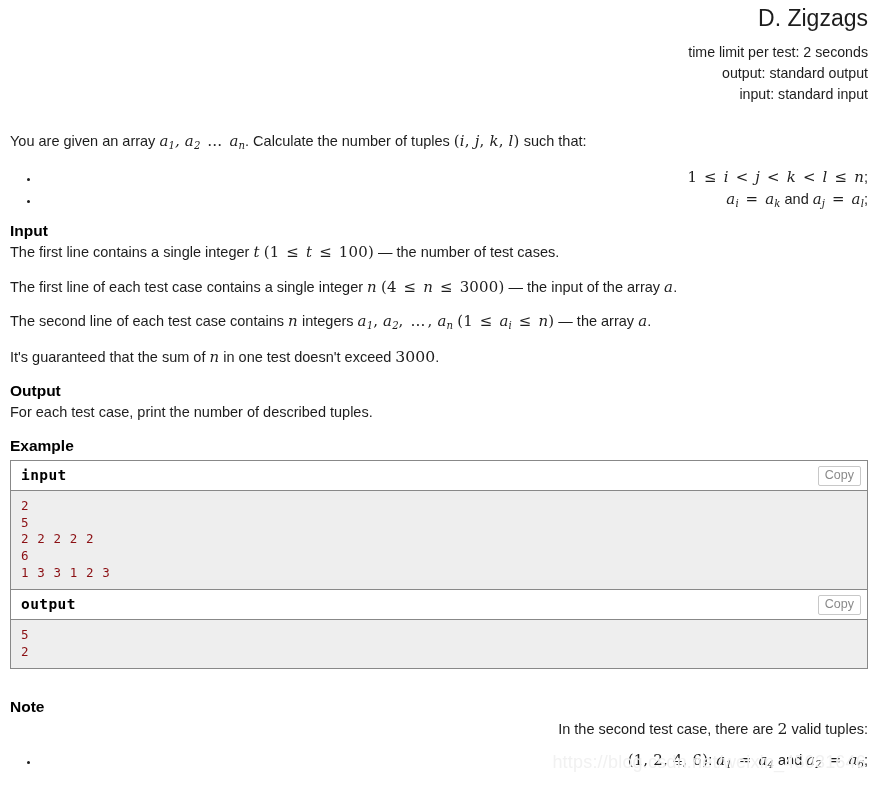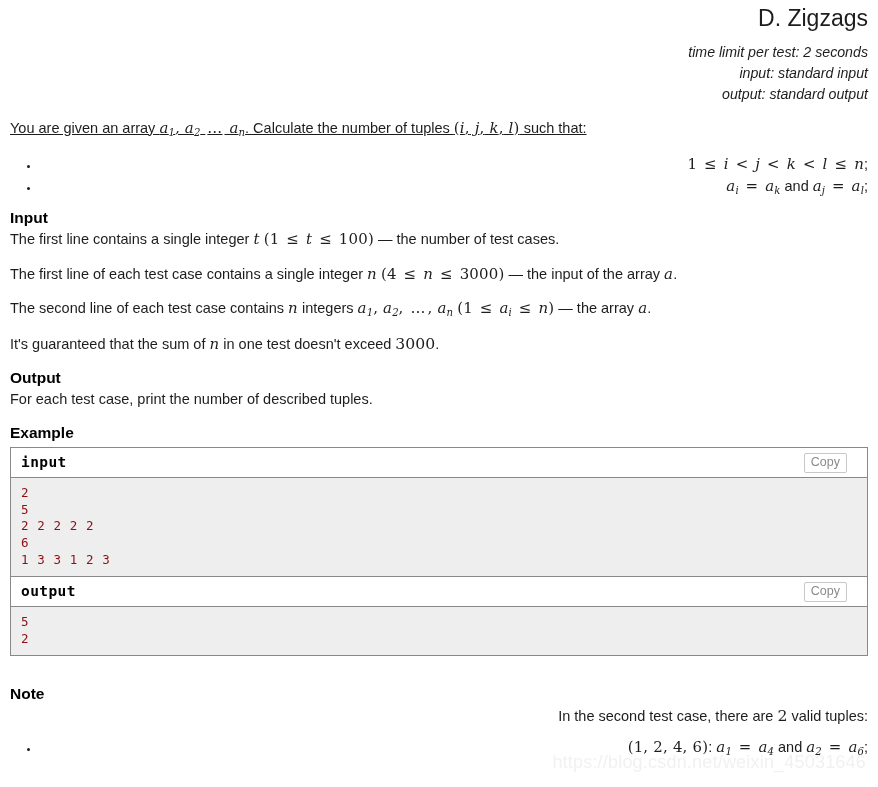--- a/index.html
+++ b/index.html
@@ -32,21 +32,20 @@
     font-size: 23px;
     font-weight: normal;
     color: #1d1d1d;
     margin: 0 0 9px 0;
     line-height: 1.25;
   }
   .limit-line {
     font-size: 14.2px;
     line-height: 21px;
     color: #1d1d1d;
-    font-style: italic;
   }
 
   
   .para {
     margin: 0 0 13px 0;
     line-height: 1.42;
   }
   .para.tight { margin-bottom: 8px; text-align: right; }
 
   .section-title {
@@ -116,21 +115,21 @@
   }
   .sample-head .title {
     font-family: "DejaVu Sans Mono", "Liberation Mono", monospace;
     font-weight: bold;
     font-size: 14.5px;
     color: #000;
     letter-spacing: 0.4px;
   }
   .copy-btn {
     position: absolute;
-    right: 20px;
+    right: 6px;
     top: 5px;
     border: 1px solid #c8c8c8;
     background: #fff;
     color: #8a8a8a;
     font-family: "Liberation Sans", sans-serif;
     font-size: 12.5px;
     line-height: 15px;
     padding: 1px 6px 2px 6px;
     border-radius: 2px;
     cursor: pointer;
@@ -162,25 +161,25 @@
   }
 </style>
 </head>
 <body>
 
 <div class="page">
 
   <div class="problem-header">
     <div class="problem-title">D. Zigzags</div>
     <div class="limit-line">time limit per test: 2 seconds</div>
+    <div class="limit-line">output: standard output</div>
     <div class="limit-line">input: standard input</div>
-    <div class="limit-line">output: standard output</div>
-  </div>
-
-  <div class="para" style="margin-top:13px;text-decoration:underline;">
+  </div>
+
+  <div class="para" style="margin-top:26px;">
     <span>You are given an array </span><span class="m">a<sub>1</sub>, a<sub>2</sub> <span class="op">…</span> a<sub>n</sub></span><span>. Calculate the number of tuples </span><span class="m"><span class="paren">(</span>i<span class="up">,</span> j<span class="up">,</span> k<span class="up">,</span> l<span class="paren">)</span></span><span> such that:</span>
   </div>
 
   <ul class="bullets">
     <li><span class="m"><span class="num">1</span> <span class="op">≤</span> i <span class="op">&lt;</span> j <span class="op">&lt;</span> k <span class="op">&lt;</span> l <span class="op">≤</span> n</span><span>;</span></li>
     <li><span class="m">a<sub>i</sub> <span class="op">=</span> a<sub>k</sub></span><span> and </span><span class="m">a<sub>j</sub> <span class="op">=</span> a<sub>l</sub></span><span>;</span></li>
   </ul>
 
   <div class="section-title">Input</div>
 

